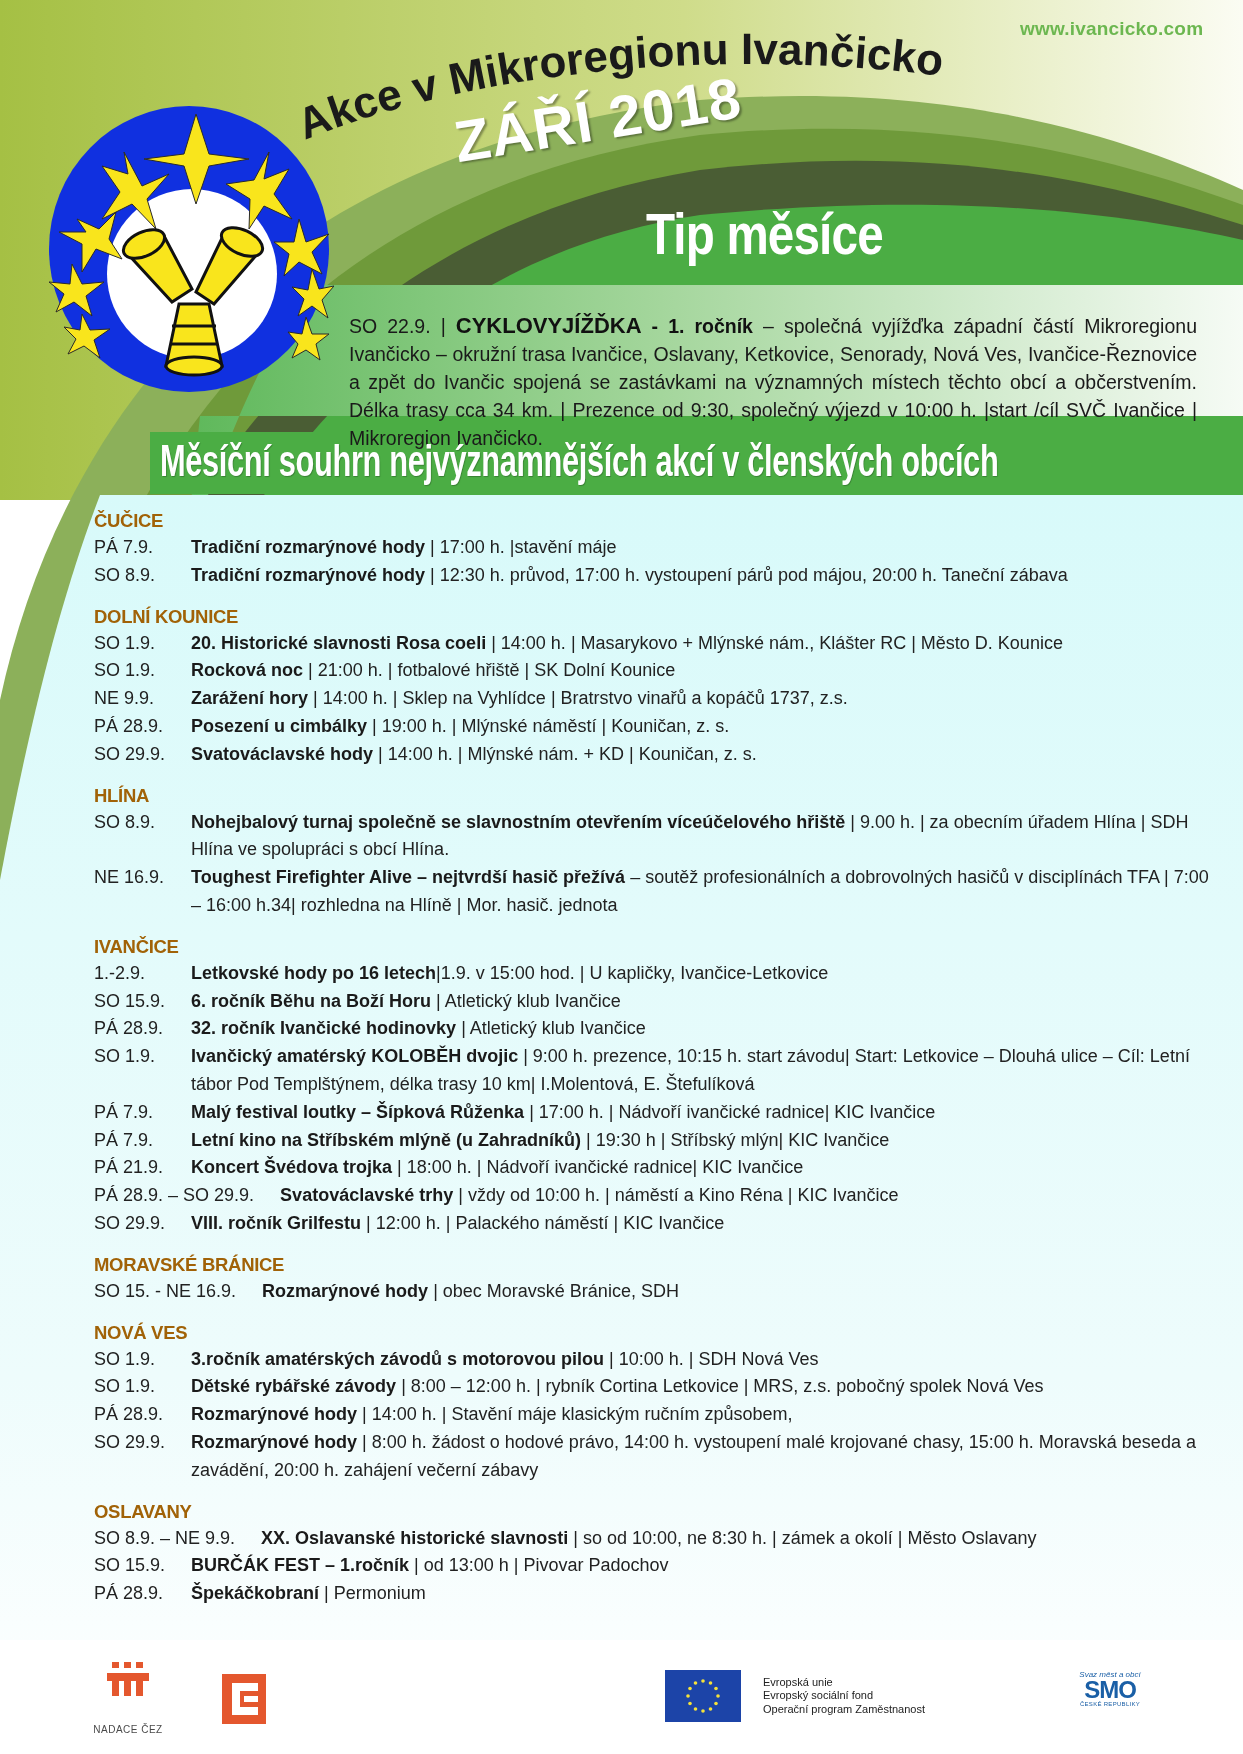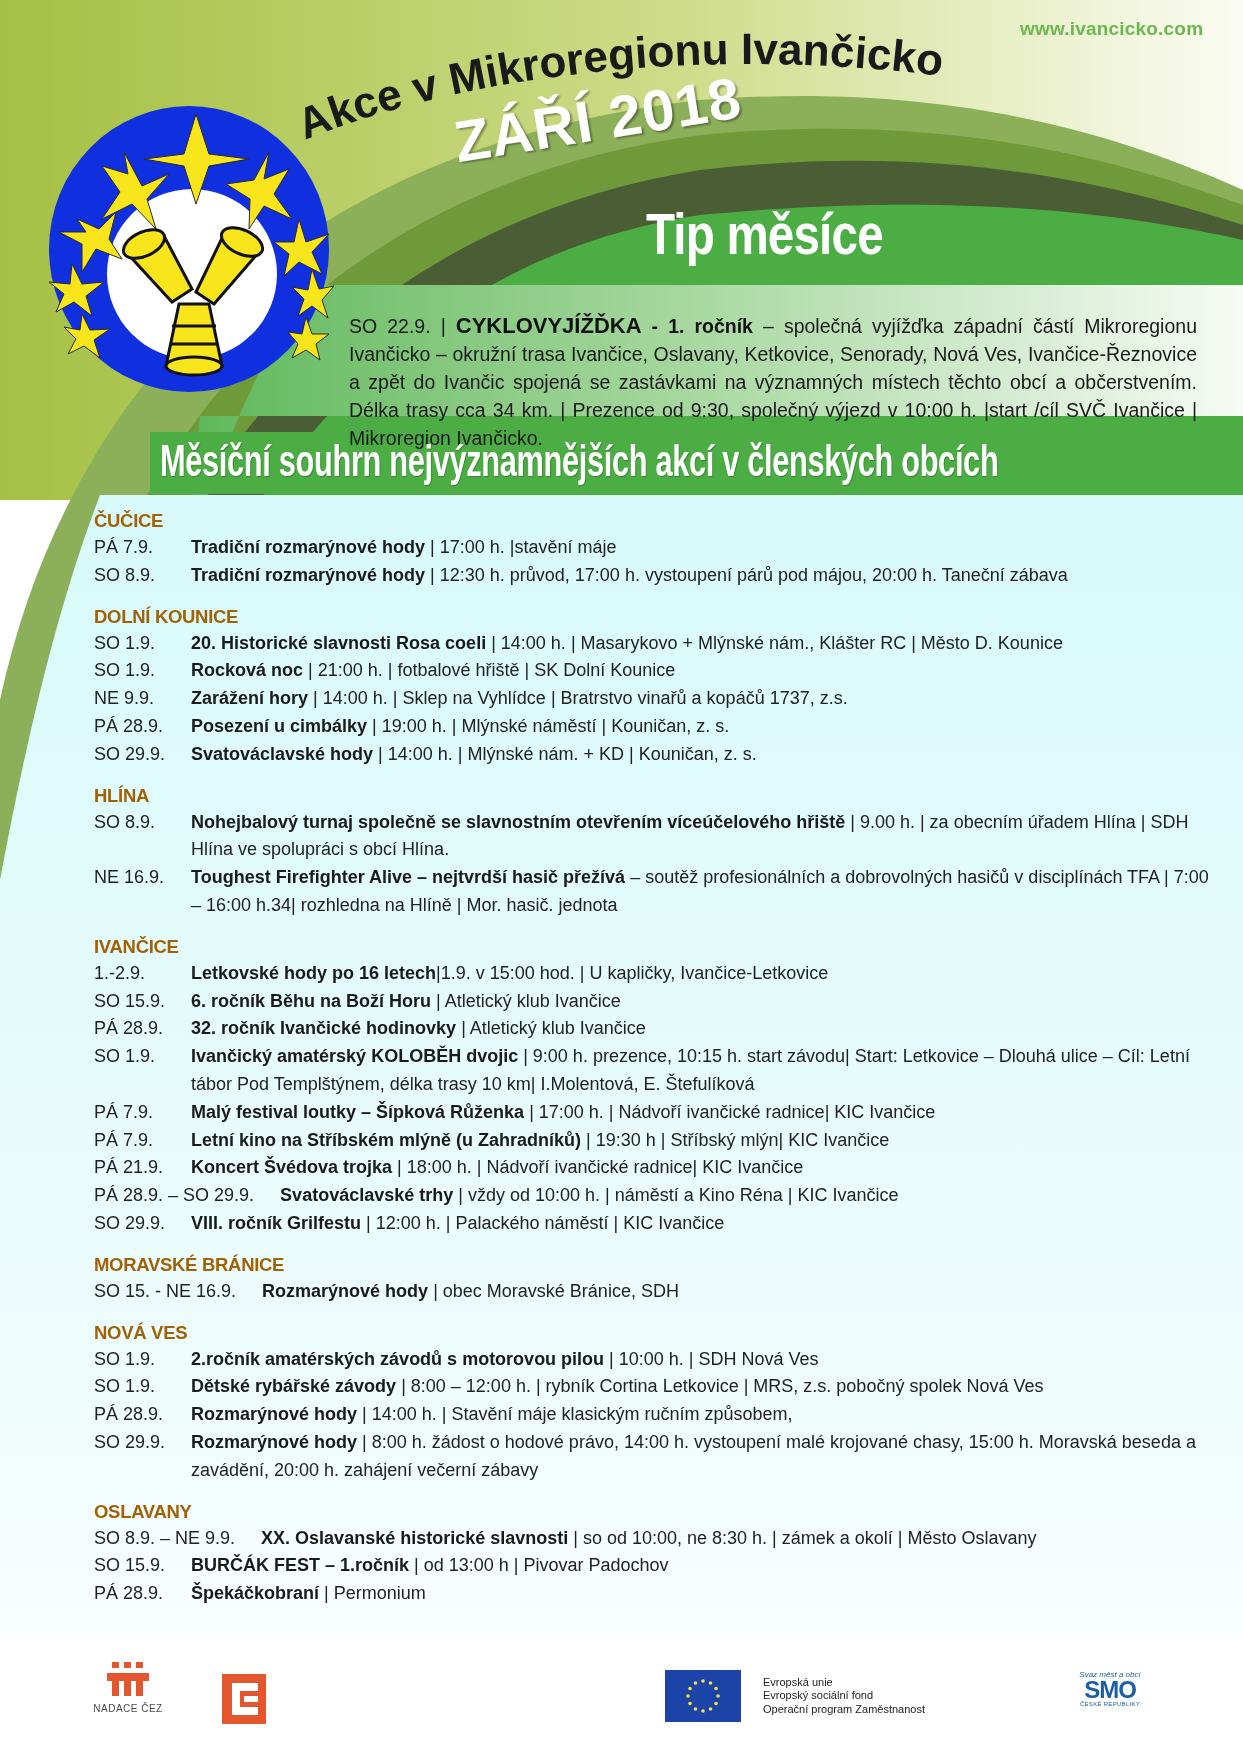--- a/index.html
+++ b/index.html
@@ -39,21 +39,21 @@
     .section-head { color: #a16207; font-weight: bold; font-size: 18.5px; line-height: 26px; letter-spacing: -0.3px; }
     .row { display: flex; line-height: 27.8px; }
     .date { flex: 0 0 97px; white-space: nowrap; }
     .row.wide .date { flex: 0 0 auto; margin-right: 26px; }
     .desc { flex: 1; }
     .desc b { font-weight: bold; color: #1a1a1a; }
 
     .footer { left: 0; top: 1640px; width: 1243px; height: 114px; z-index: 3; }
     .f-item { position: absolute; }
     .nadace { left: 88px; top: 22px; width: 80px; text-align: center; }
-    .nadace .lbl { font-size: 10px; color: #4a4a4a; margin-top: 1px; letter-spacing: 0.5px; }
+    .nadace .lbl { font-size: 10px; color: #4a4a4a; margin-top: 22px; letter-spacing: 0.5px; }
     .cez { left: 222px; top: 34px; display: flex; align-items: center; }
     .cez .txt { margin-left: 12px; line-height: 22px; }
     .cez .l1 { color: #e4572e; font-size: 15px; letter-spacing: 0.8px; }
     .cez .l2 { color: #4a4a4a; font-size: 15px; letter-spacing: 0.8px; }
     .eu { left: 665px; top: 30px; display: flex; align-items: center; }
     .eu .txt { margin-left: 22px; font-size: 11px; line-height: 13.5px; color: #222; }
     .smo { left: 1072px; top: 30px; width: 76px; text-align: center; }
     .smo .top { font-size: 8px; color: #1a5fa6; font-style: italic; }
     .smo .mid { font-size: 24px; font-weight: bold; color: #1a5fa6; line-height: 22px; letter-spacing: -1px; }
     .smo .bot { font-size: 6px; color: #1a5fa6; letter-spacing: 0.3px; }
@@ -235,21 +235,21 @@
       <div class="section-head">MORAVSKÉ BRÁNICE</div>
       <div class="row wide">
         <div class="date">SO 15. - NE 16.9.</div>
         <div class="desc"><b>Rozmarýnové hody</b><span> | obec Moravské Bránice, SDH</span></div>
       </div>
     </div>
     <div class="section">
       <div class="section-head">NOVÁ VES</div>
       <div class="row">
         <div class="date">SO 1.9.</div>
-        <div class="desc"><b>2.ročník amatérských závodů s motorovou pilou</b><span> | 10:00 h. | SDH Nová Ves</span></div>
+        <div class="desc"><b>3.ročník amatérských závodů s motorovou pilou</b><span> | 10:00 h. | SDH Nová Ves</span></div>
       </div>
       <div class="row">
         <div class="date">SO 1.9.</div>
         <div class="desc"><b>Dětské rybářské závody</b><span> | 8:00 – 12:00 h. | rybník Cortina Letkovice | MRS, z.s. pobočný spolek Nová Ves</span></div>
       </div>
       <div class="row">
         <div class="date">PÁ 28.9.</div>
         <div class="desc"><b>Rozmarýnové hody</b><span> | 14:00 h. | Stavění máje klasickým ručním způsobem,</span></div>
       </div>
       <div class="row">

